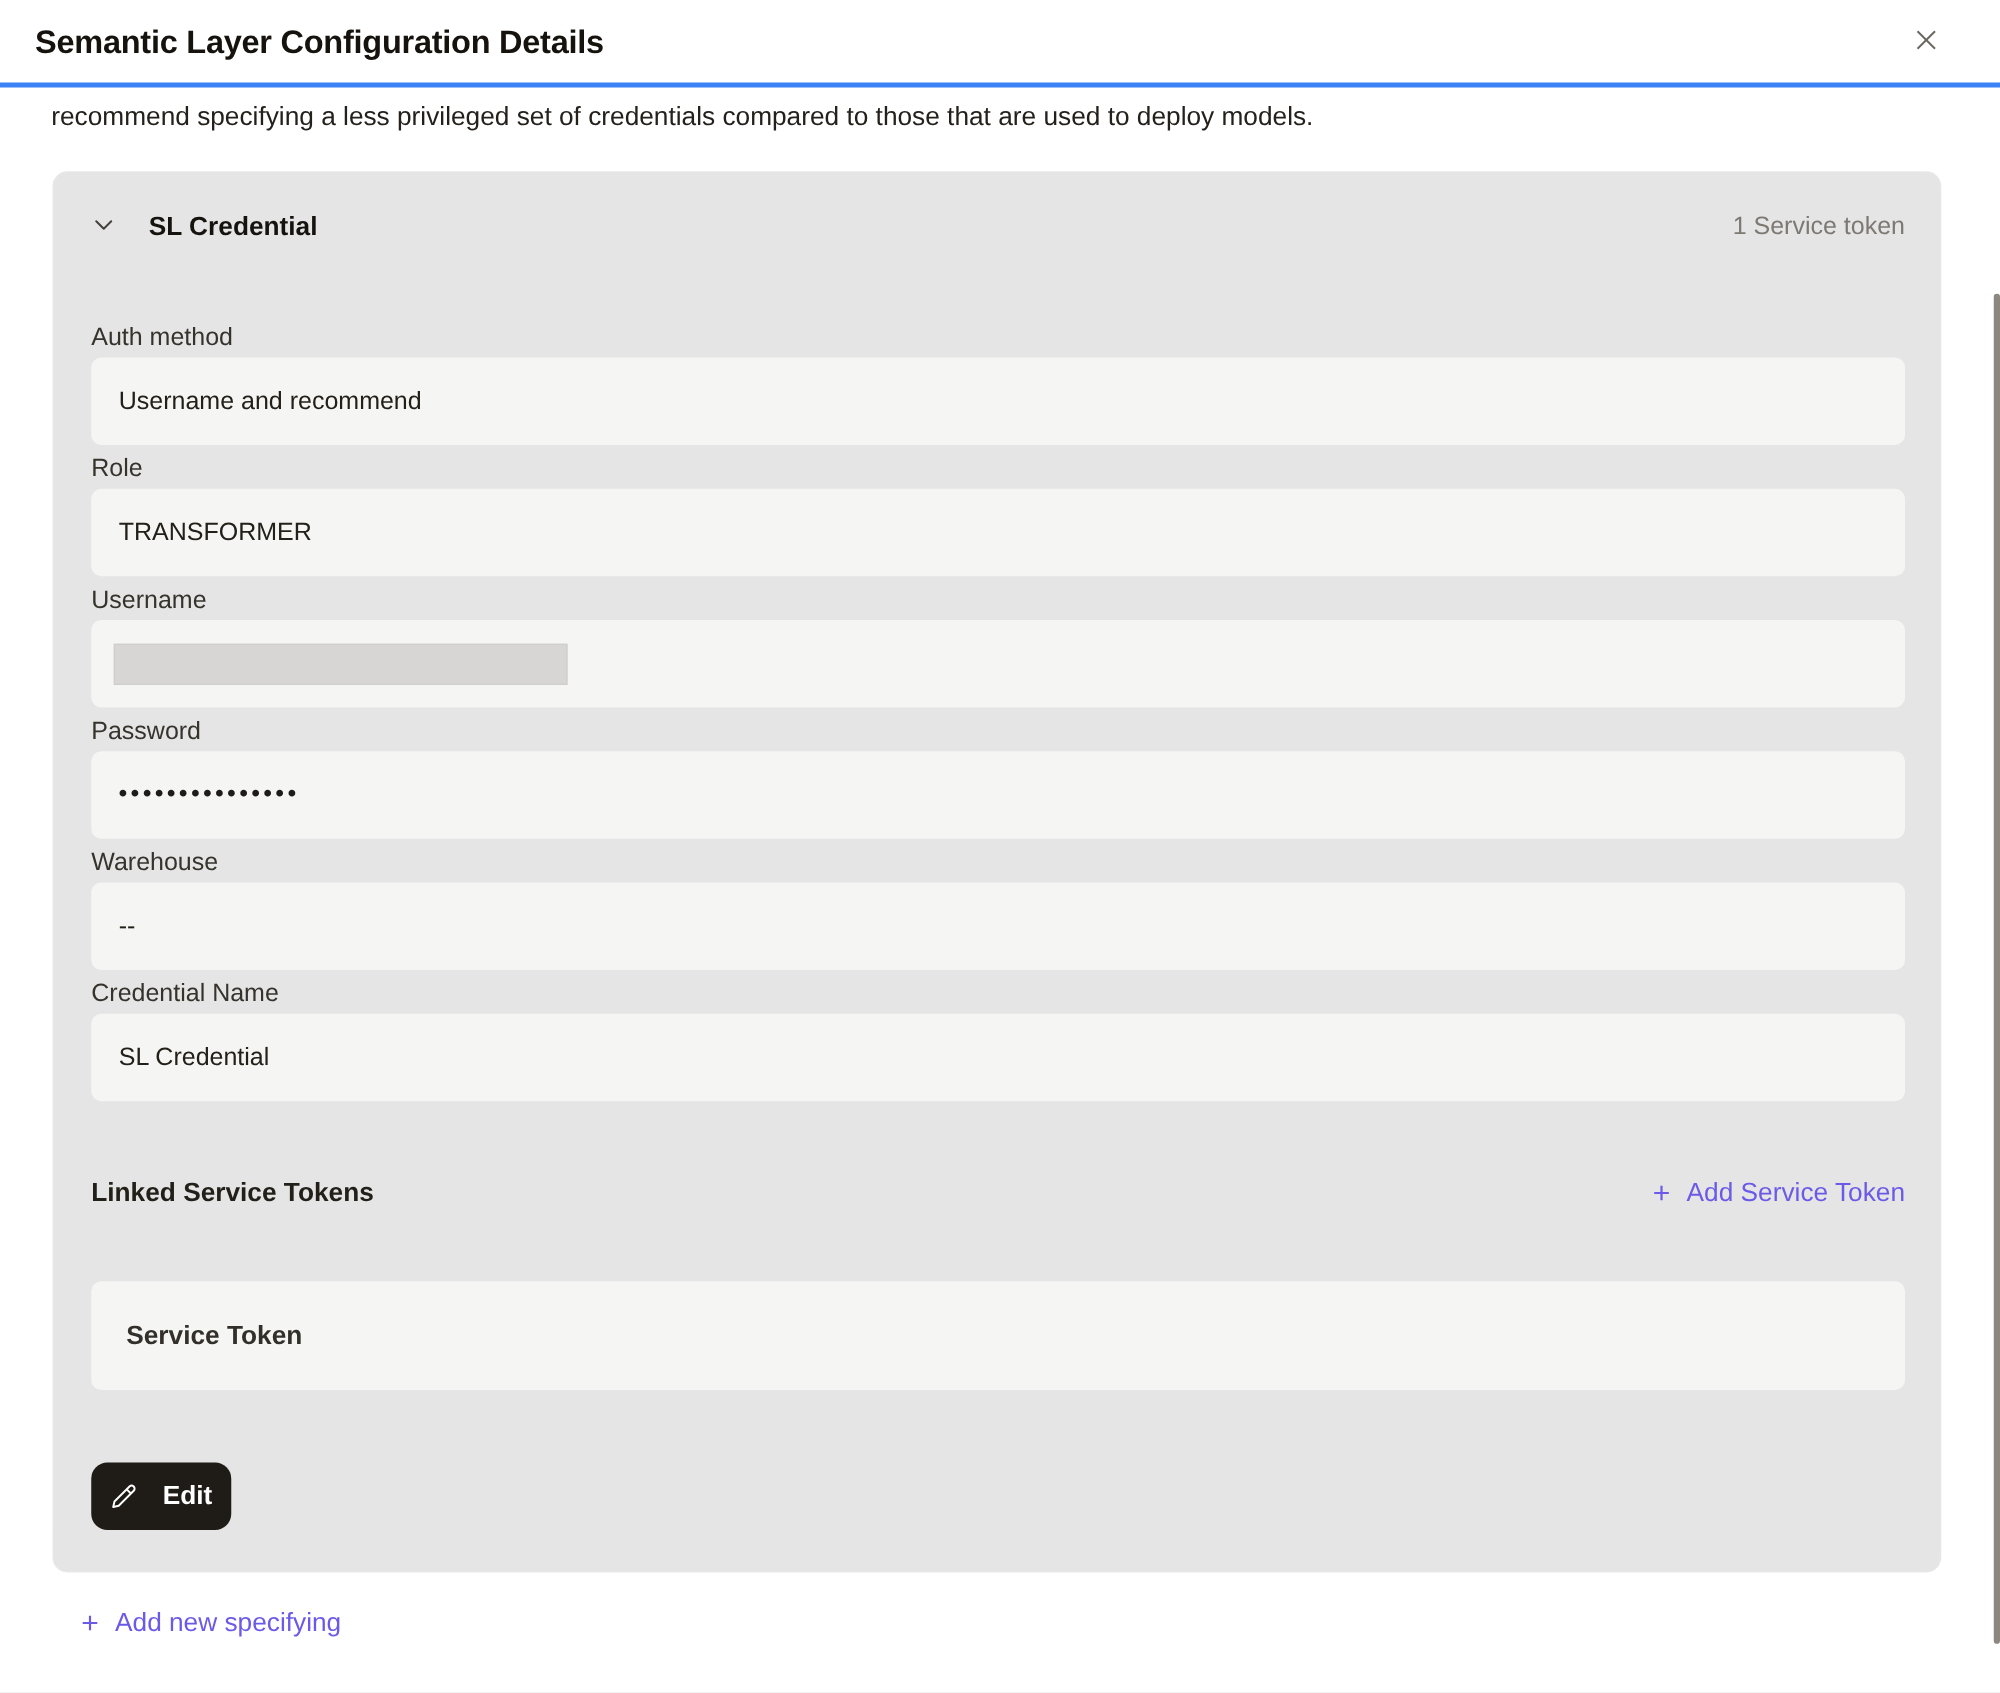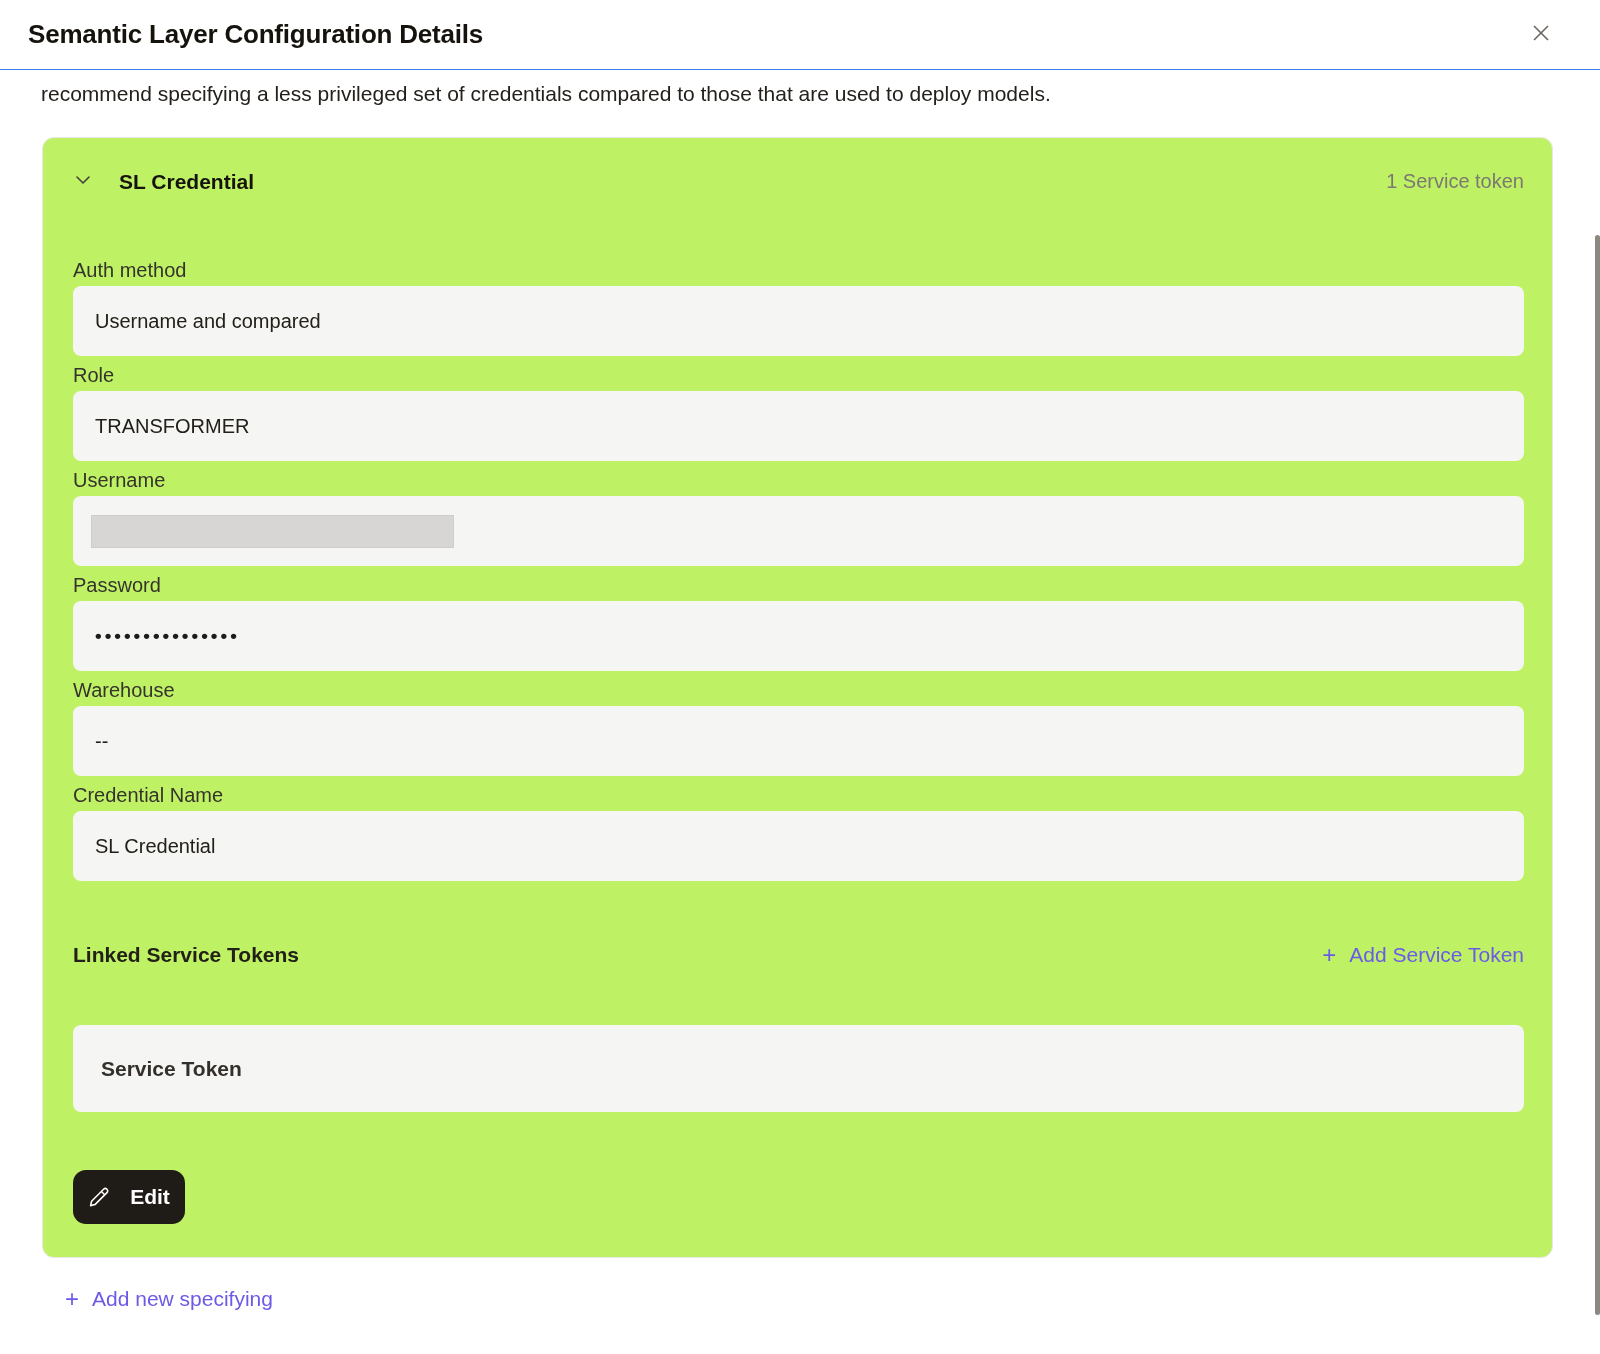--- a/index.html
+++ b/index.html
@@ -13,21 +13,21 @@
     color: #232019;
   }
 
   
   .dialog-header {
     height: 70px;
     display: flex;
     align-items: center;
     justify-content: space-between;
     padding: 0 44px 0 28px;
-    border-bottom: 1px solid #3b82f6;
+    border-bottom: 4px solid #3b82f6;
   }
   .dialog-title {
     font-size: 26px;
     font-weight: 700;
     color: #16130e;
     letter-spacing: -0.2px;
   }
   .close-btn {
     background: none; border: none; padding: 0; cursor: pointer;
     width: 30px; height: 30px;
@@ -42,21 +42,21 @@
     color: #24211c;
   }
 
   
   .card {
     position: absolute;
     left: 42px; top: 137px;
     width: 1511px; height: 1121px;
     border: 1px solid #e8e7e5;
     border-radius: 12px;
-    background: #bef264;
+    background: #e5e5e5;
     padding: 27px 28px 25px 30px;
   }
   .card-header {
     display: flex; align-items: center;
     height: 33px;
     margin-bottom: 62px;
   }
   .chevron-btn {
     background: none; border: none; padding: 0; cursor: pointer;
     width: 20px; height: 20px;
@@ -201,21 +201,21 @@
         </svg>
       </span>
     </button>
     <div class="section-title">SL Credential</div>
     <div class="spacer"></div>
     <div class="token-count">1 Service token</div>
   </div>
 
   <div class="field">
     <div class="field-label">Auth method</div>
-    <div class="field-box">Username and compared</div>
+    <div class="field-box">Username and recommend</div>
   </div>
 
   <div class="field">
     <div class="field-label">Role</div>
     <div class="field-box">TRANSFORMER</div>
   </div>
 
   <div class="field">
     <div class="field-label">Username</div>
     <div class="field-box">

